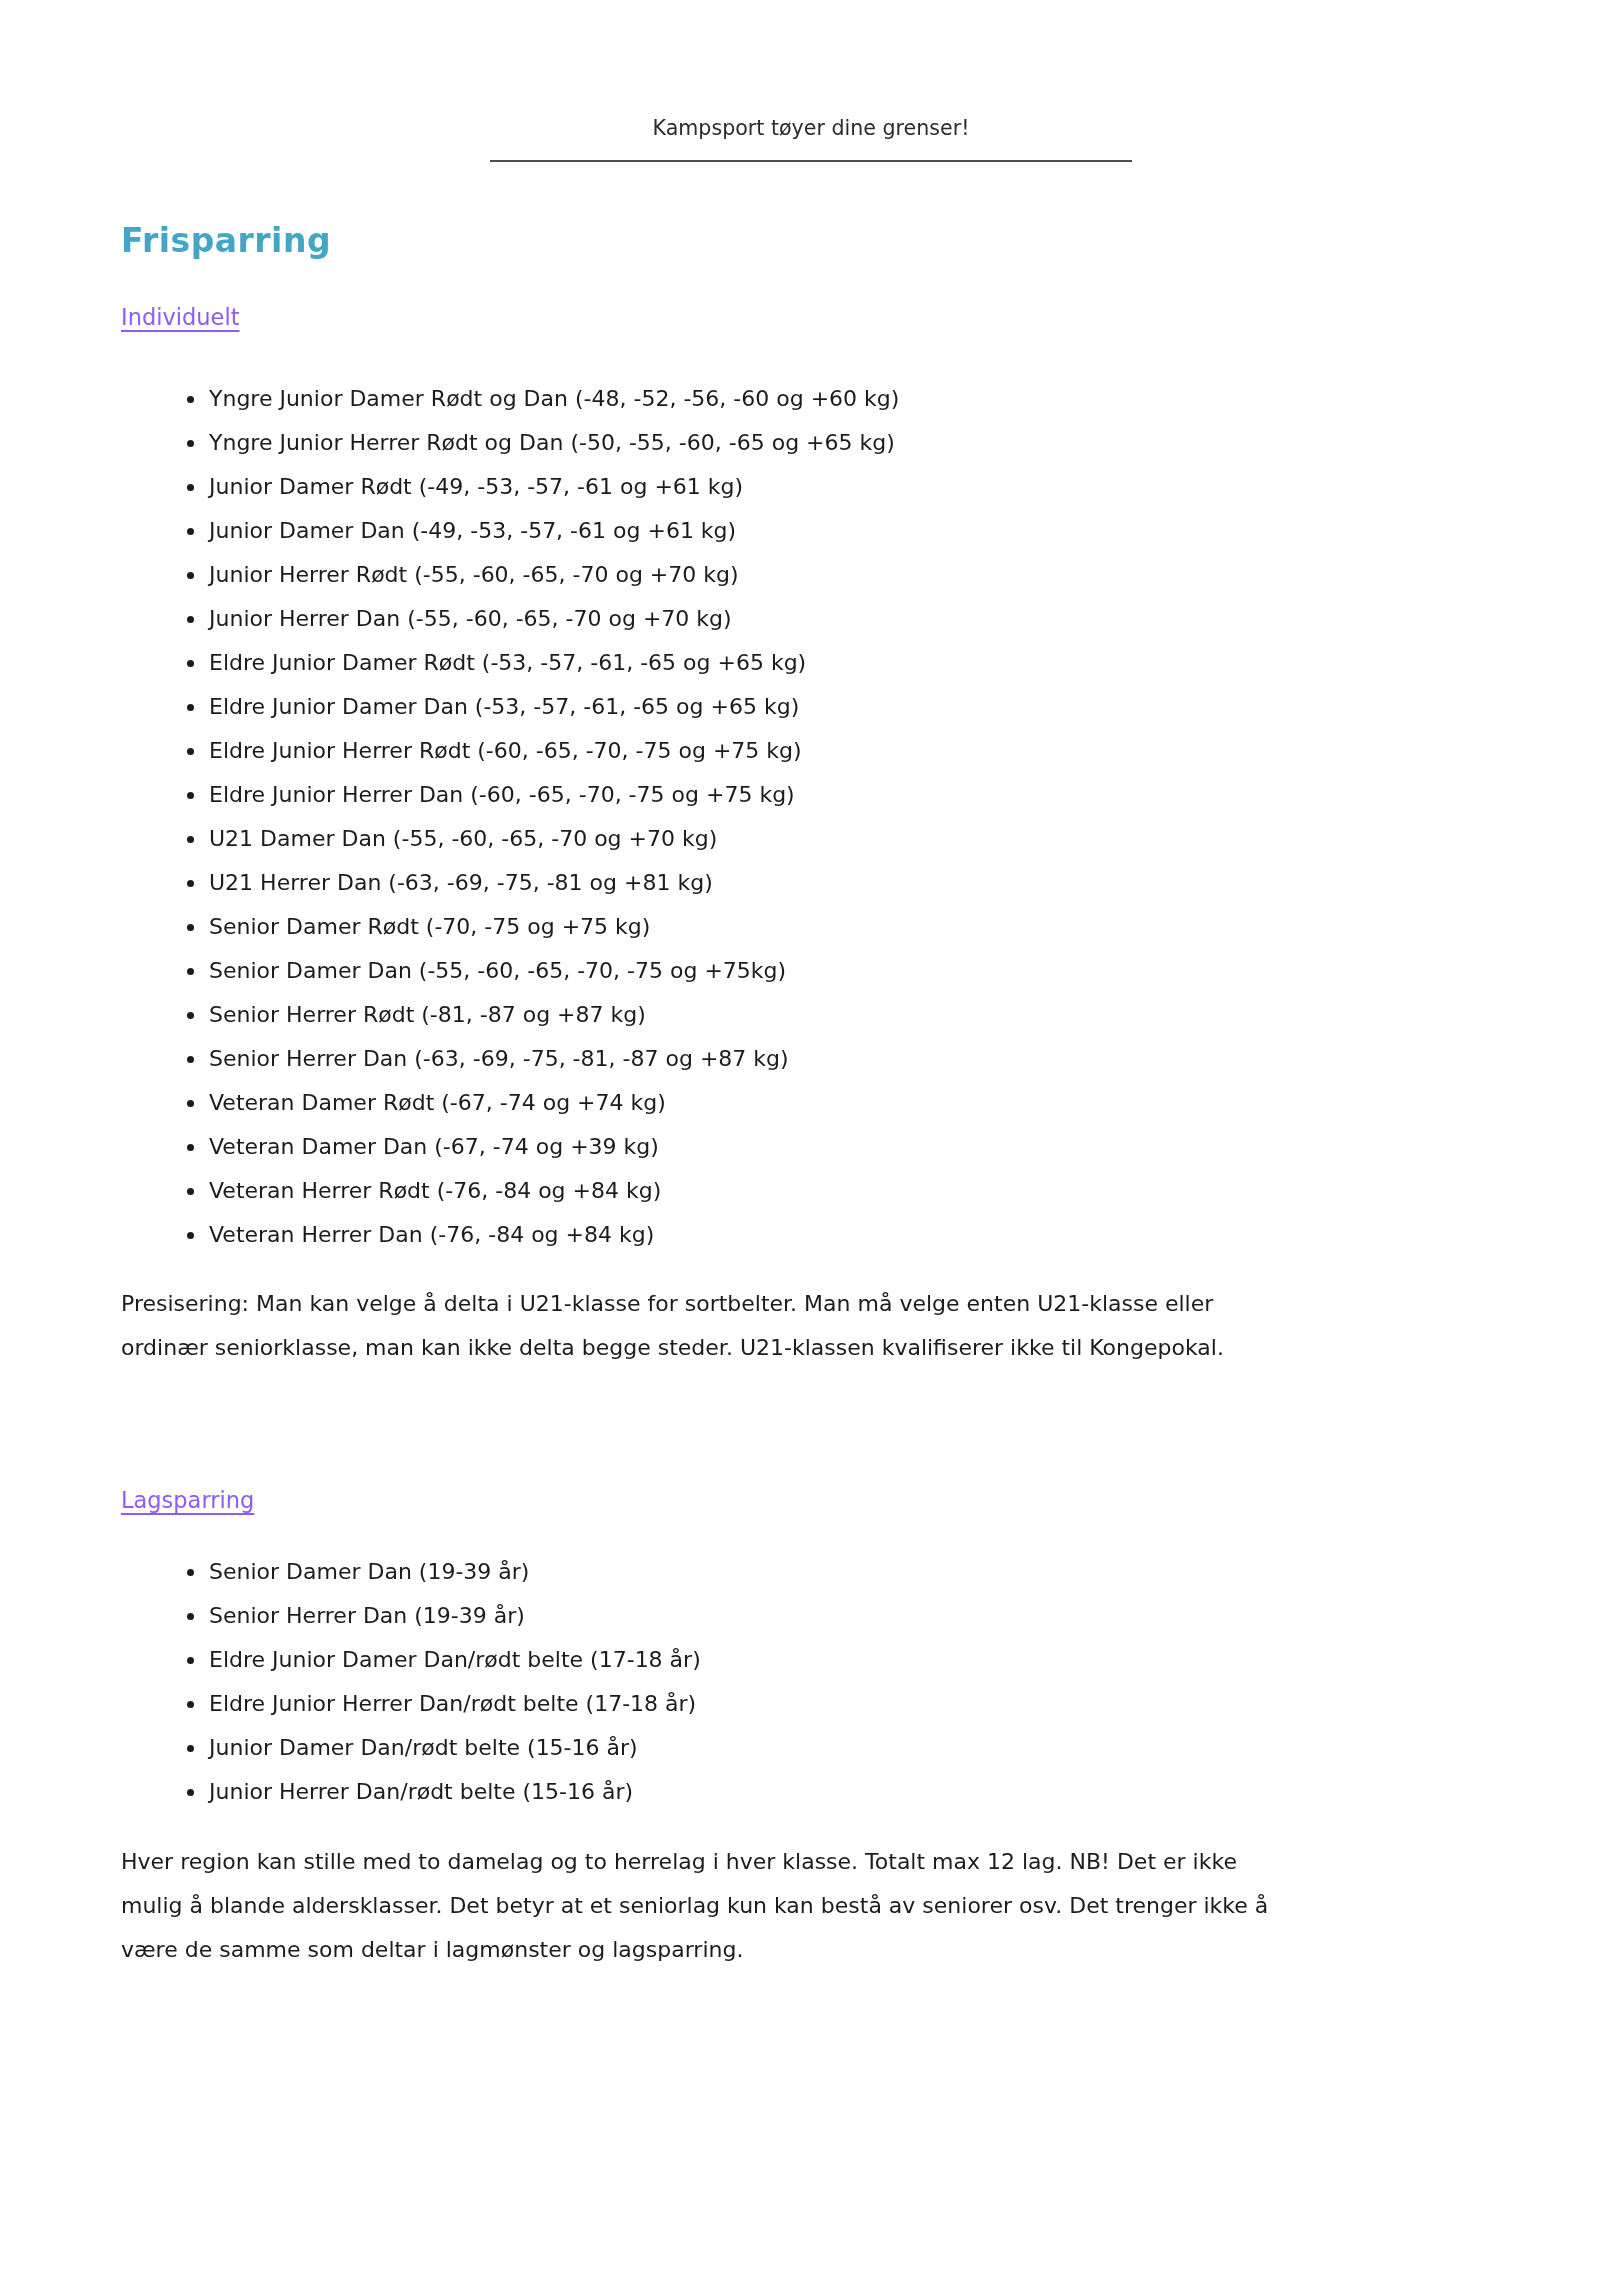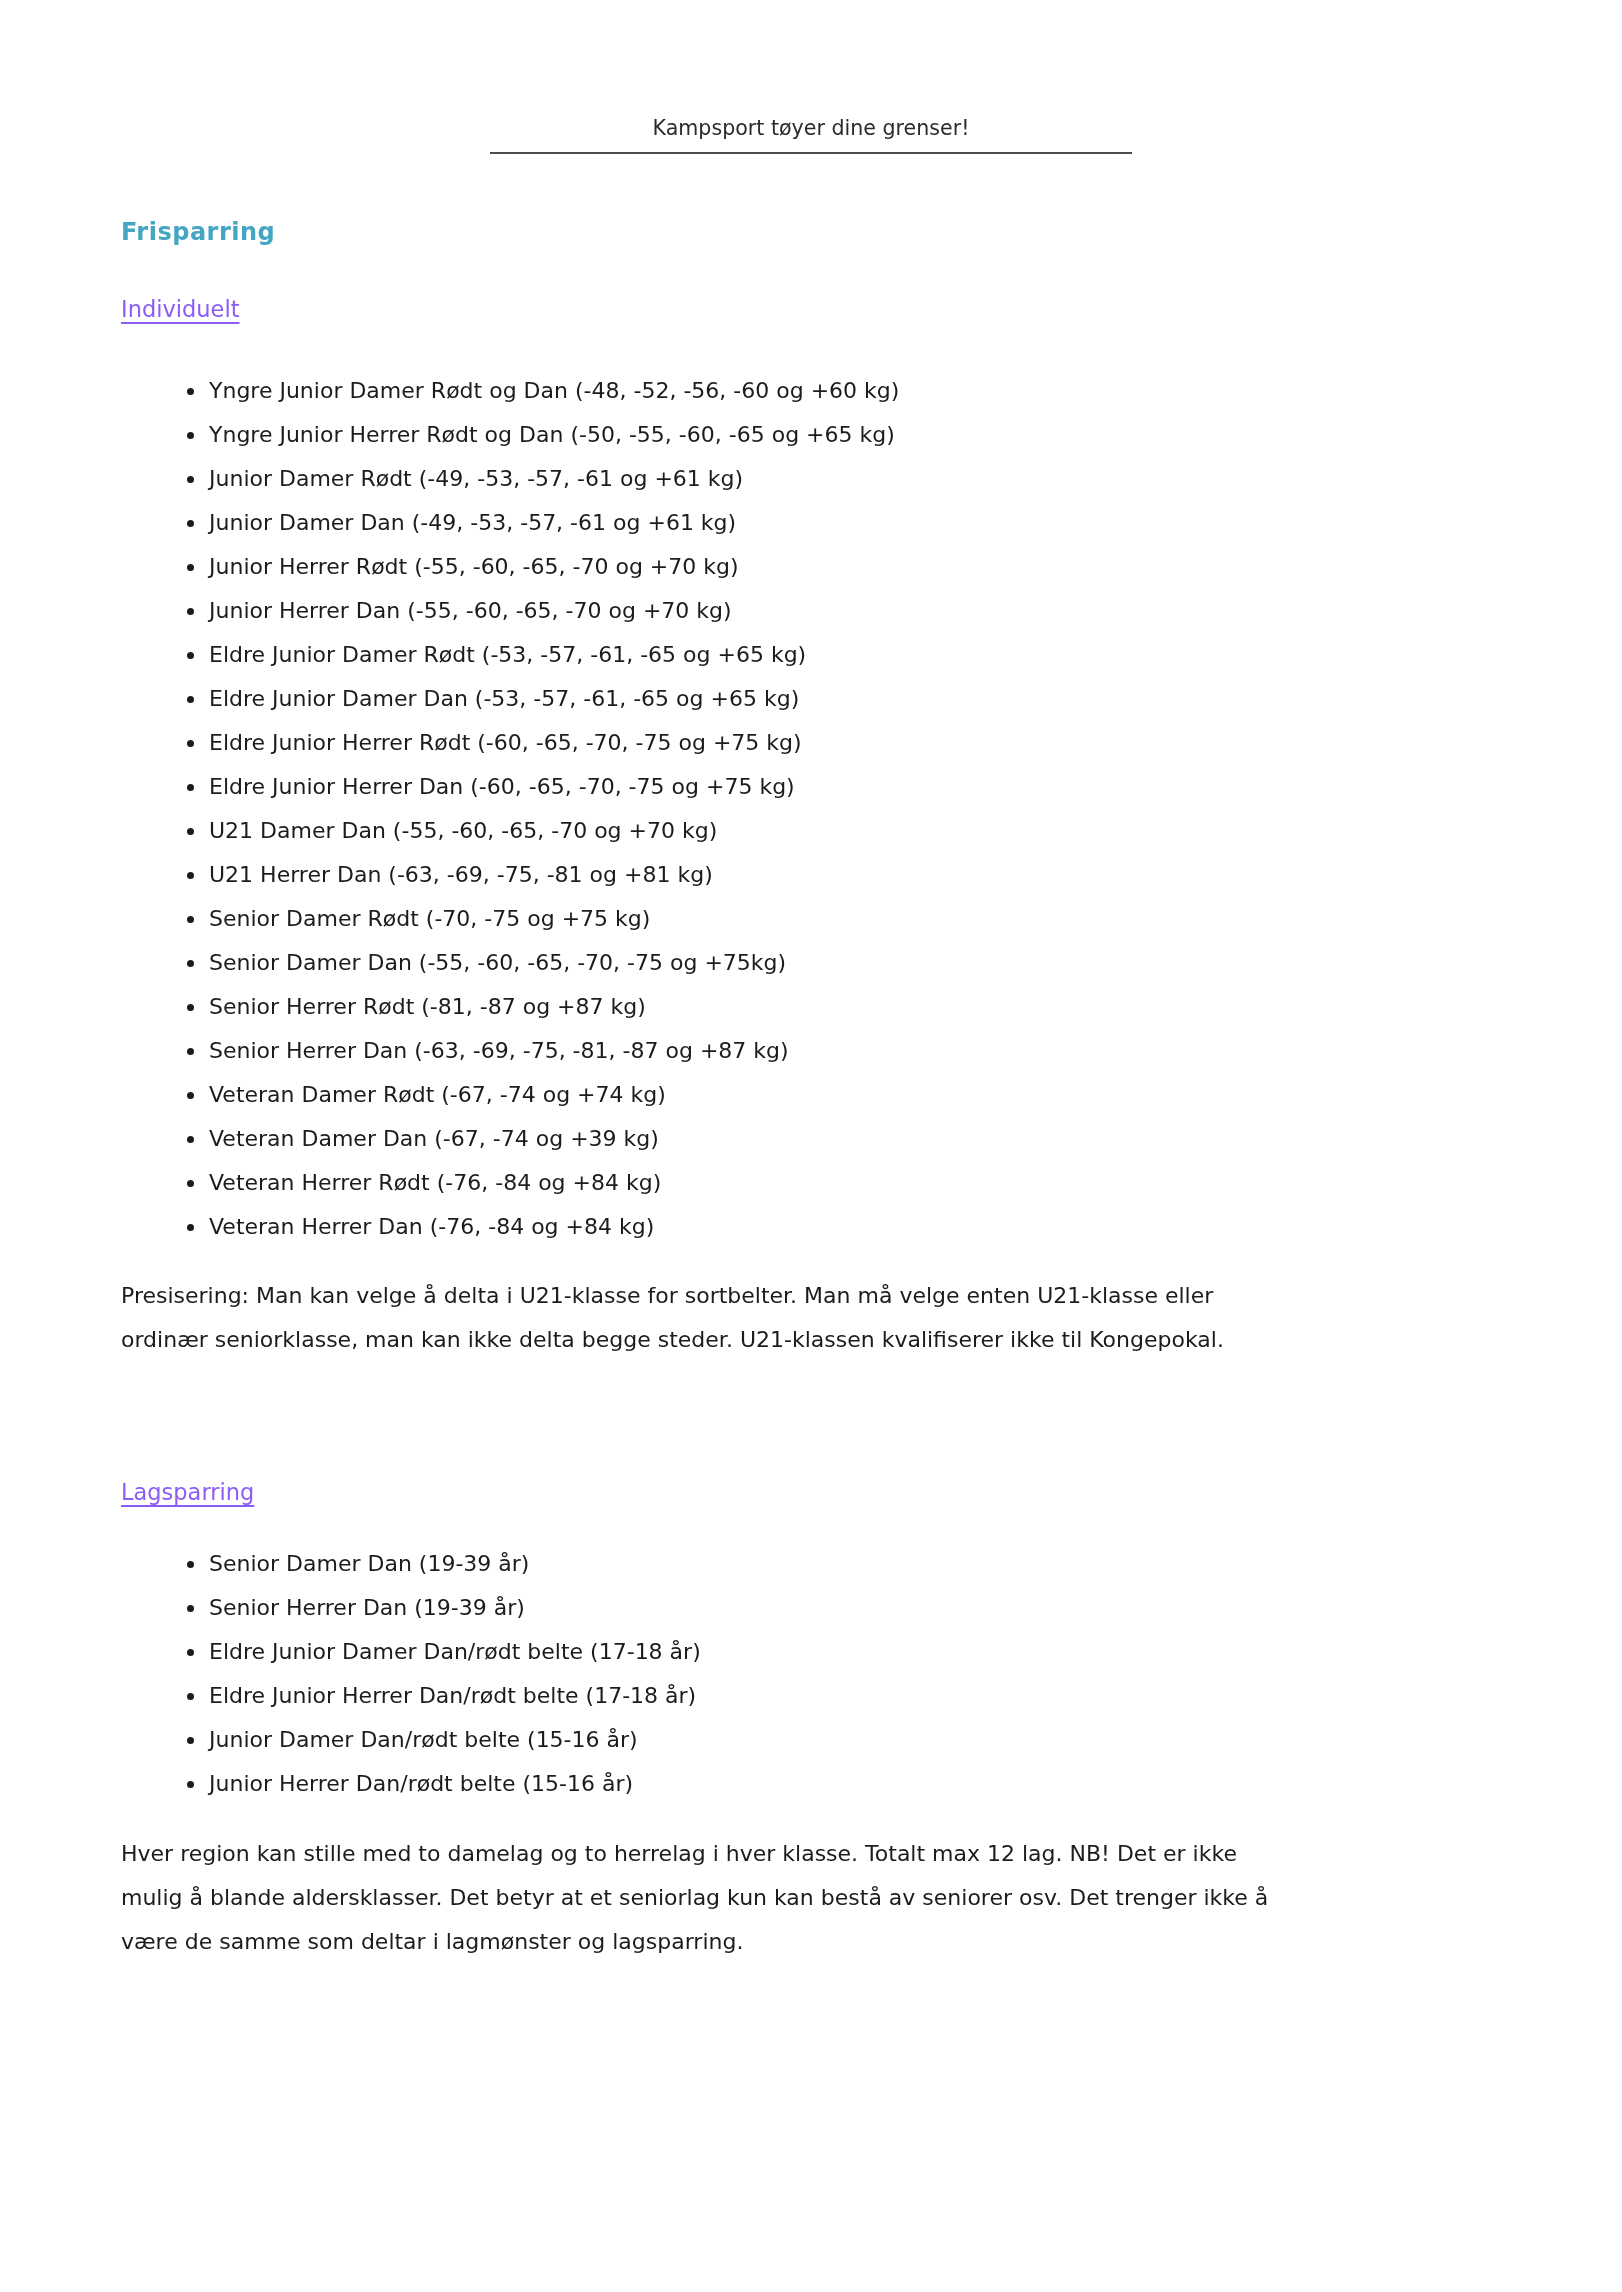--- a/index.html
+++ b/index.html
@@ -16,26 +16,26 @@
     color: #1c1c1c;
     overflow: hidden;
   }
   .tagline-wrap {
     width: 642px;
     margin: 116px auto 0 auto;
     text-align: center;
     font-size: 20.6px;
     line-height: 25.5px;
     color: #2b2b2b;
-    padding-bottom: 10px;
+    padding-bottom: 18px;
     border-bottom: 2px solid #4d4d4d;
   }
   h1.doc-title {
     margin: 61px 0 0 121px;
-    font-size: 24px;
+    font-size: 33px;
     line-height: 35px;
     font-weight: bold;
     letter-spacing: 0.5px;
   }
   h2.section-heading {
     margin: 45px 0 0 121px;
     font-size: 22.5px;
     line-height: 29px;
     font-weight: normal;
     color: #8b5cf6;

